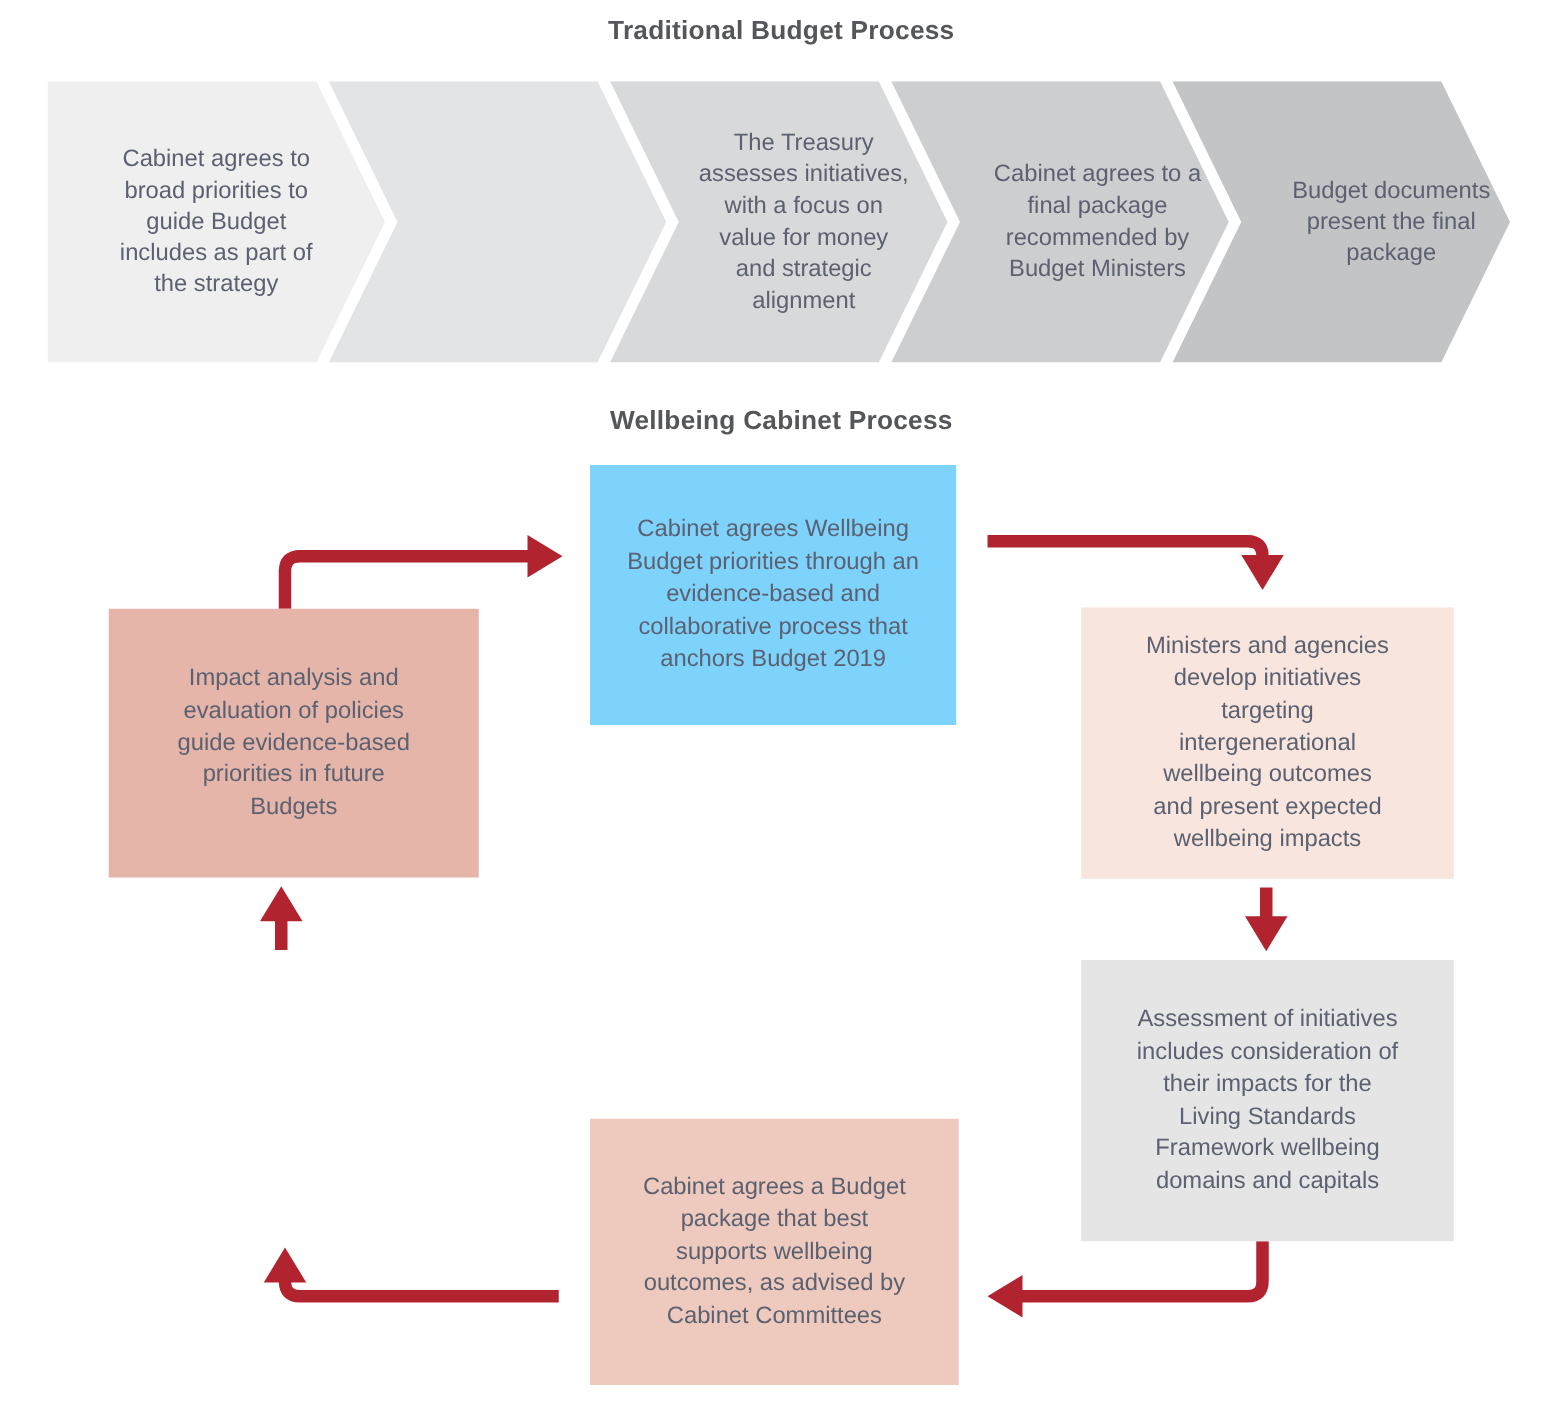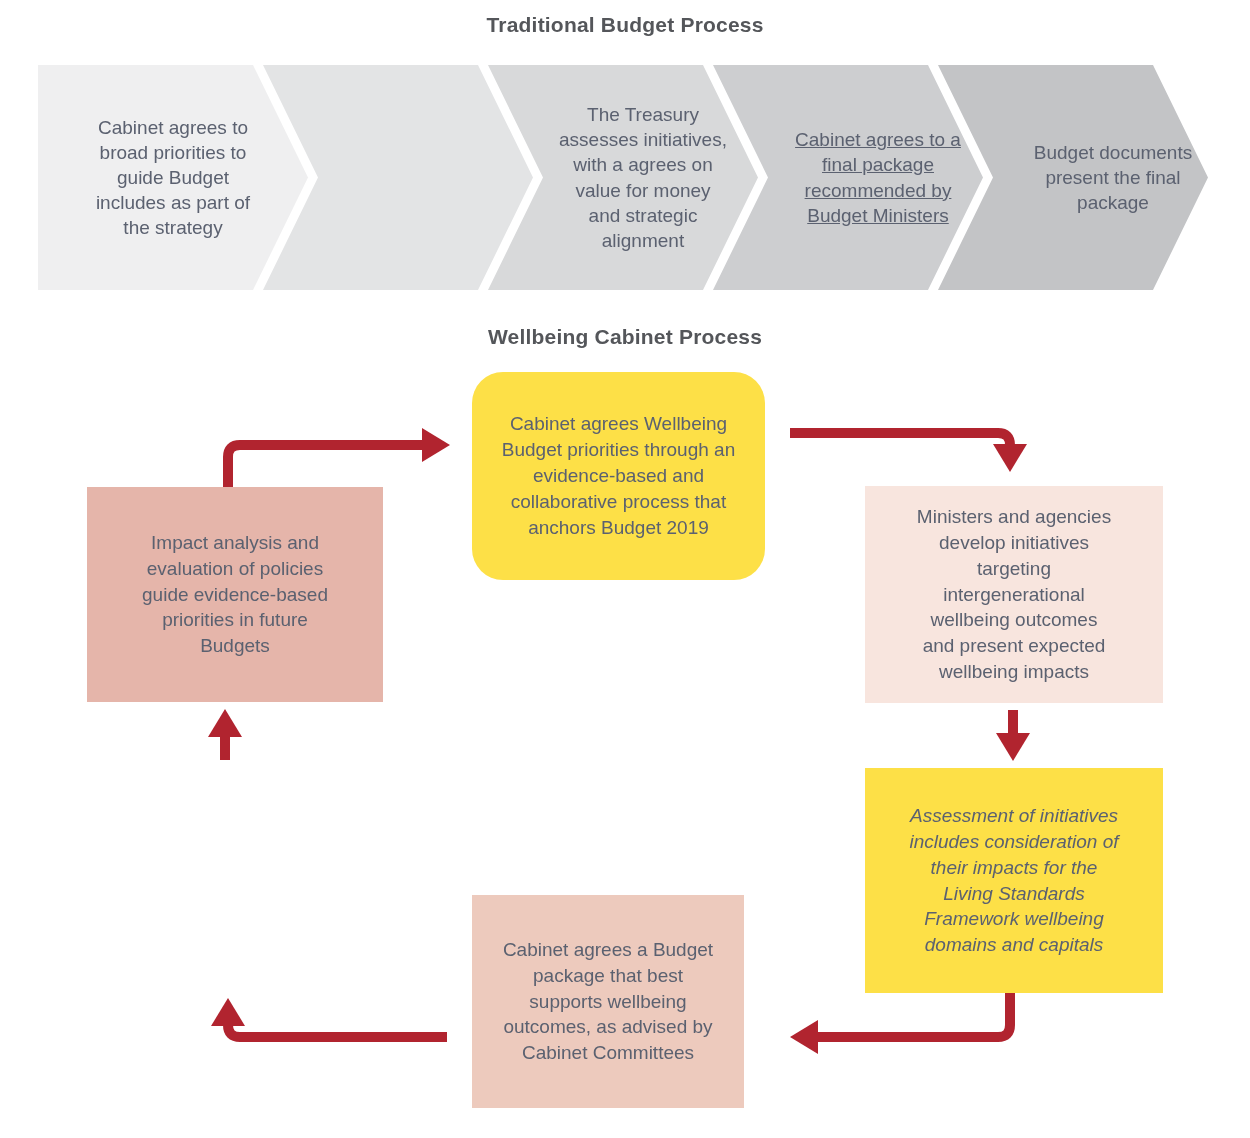--- a/index.html
+++ b/index.html
@@ -27,40 +27,40 @@
   .chev-labels{position:absolute;left:38px;top:65px;width:1170px;height:225px;}
   .chev-label{
     position:absolute;top:0;height:225px;width:170px;
     display:flex;align-items:center;justify-content:center;
     text-align:center;
     font-size:19px;line-height:1.32;
   }
   .cl-0{left:50px;}
   .cl-1{left:285px;}
   .cl-2{left:520px;}
-  .cl-3{left:755px;text-decoration:underline;}
+  .cl-3{left:755px;}
   .cl-4{left:990px;}
 
   .arrows-svg{position:absolute;left:0;top:0;pointer-events:none;}
   .arrow-line{fill:none;stroke-width:10;}
 
   .wbox{
     position:absolute;
     display:flex;align-items:center;justify-content:center;
     text-align:center;
     font-size:19px;line-height:1.36;
   }
   .wbox span{display:block;}
   .b1{left:472px;top:372px;width:293px;height:208px;}
   .b1 span{max-width:240px;}
   .b2{left:865px;top:486px;width:298px;height:217px;}
   .b2 span{max-width:198px;}
   .b3{left:865px;top:768px;width:298px;height:225px;}
   .b3 span{max-width:212px;}
-  .b4{left:472px;top:895px;width:272px;height:213px;}
+  .b4{left:472px;top:895px;width:295px;height:213px;}
   .b4 span{max-width:222px;}
   .b5{left:87px;top:768px;width:296px;height:215px;}
   .b5 span{max-width:228px;}
   .b6{left:87px;top:487px;width:296px;height:215px;}
   .b6 span{max-width:218px;}
 </style>
 </head>
 <body>
 
 <div class="canvas" style="color: rgb(91, 97, 112);">
@@ -70,21 +70,21 @@
   <svg class="chevron-svg" width="1170" height="225" viewBox="0 0 1170 225">
     <path d="M0 0 L215 0 L270 112.5 L215 225 L0 225 Z" fill="#efeff0"></path>
     <path d="M225 0 L440 0 L495 112.5 L440 225 L225 225 L280 112.5 Z" fill="#e3e4e5"></path>
     <path d="M450 0 L665 0 L720 112.5 L665 225 L450 225 L505 112.5 Z" fill="#d8d9da"></path>
     <path d="M675 0 L890 0 L945 112.5 L890 225 L675 225 L730 112.5 Z" fill="#cdced0"></path>
     <path d="M900 0 L1115 0 L1170 112.5 L1115 225 L900 225 L955 112.5 Z" fill="#c3c4c6"></path>
   </svg>
 
   <div class="chev-labels">
     <div class="chev-label cl-0">Cabinet agrees to broad priorities to guide Budget includes as part of the strategy</div>
-    <div class="chev-label cl-2">The Treasury assesses initiatives, with a agrees on value for money and strategic alignment</div>
+    <div class="chev-label cl-2">The Treasury assesses initiatives, with a focus on value for money and strategic alignment</div>
     <div class="chev-label cl-3">Cabinet agrees to a final package recommended by Budget Ministers</div>
     <div class="chev-label cl-4">Budget documents present the final package</div>
   </div>
 
   <h2 class="title well-title" style="color: rgb(84, 86, 90);">Wellbeing Cabinet Process</h2>
 
   <svg class="arrows-svg" width="1250" height="1138" viewBox="0 0 1250 1138">
     <g class="arrow-line" stroke="#b1242f">
       <path d="M228 487 L228 457 Q228 445 240 445 L426 445"></path>
       <path d="M790 433 L998 433 Q1010 433 1010 445 L1010 448"></path>
@@ -96,29 +96,29 @@
     <g fill="#b1242f">
       <path d="M450 445 L422 428 L422 462 Z"></path>
       <path d="M1010 472 L993 444 L1027 444 Z"></path>
       <path d="M1013 761 L996 733 L1030 733 Z"></path>
       <path d="M790 1037 L818 1020 L818 1054 Z"></path>
       <path d="M228 998 L211 1026 L245 1026 Z"></path>
       <path d="M225 709 L208 737 L242 737 Z"></path>
     </g>
   </svg>
 
-  <div class="wbox b1" style="background: #fde047; border-radius: 31px;">
+  <div class="wbox b1" style="background: #7dd3fc;">
     <span>Cabinet agrees Wellbeing Budget priorities through an evidence-based and collaborative process that anchors Budget 2019</span>
   </div>
 
   <div class="wbox b2" style="background: rgb(248, 229, 222);">
     <span>Ministers and agencies develop initiatives targeting intergenerational wellbeing outcomes and present expected wellbeing impacts</span>
   </div>
 
-  <div class="wbox b3" style="background: #fde047; font-style: italic;">
+  <div class="wbox b3" style="background: #e5e5e5;">
     <span>Assessment of initiatives includes consideration of their impacts for the Living Standards Framework wellbeing domains and capitals</span>
   </div>
 
   <div class="wbox b4" style="background: rgb(237, 202, 189);">
     <span>Cabinet agrees a Budget package that best supports wellbeing outcomes, as advised by Cabinet Committees</span>
   </div>
 
 
   <div class="wbox b6" style="background: rgb(229, 181, 170);">
     <span>Impact analysis and evaluation of policies guide evidence-based priorities in future Budgets</span>

